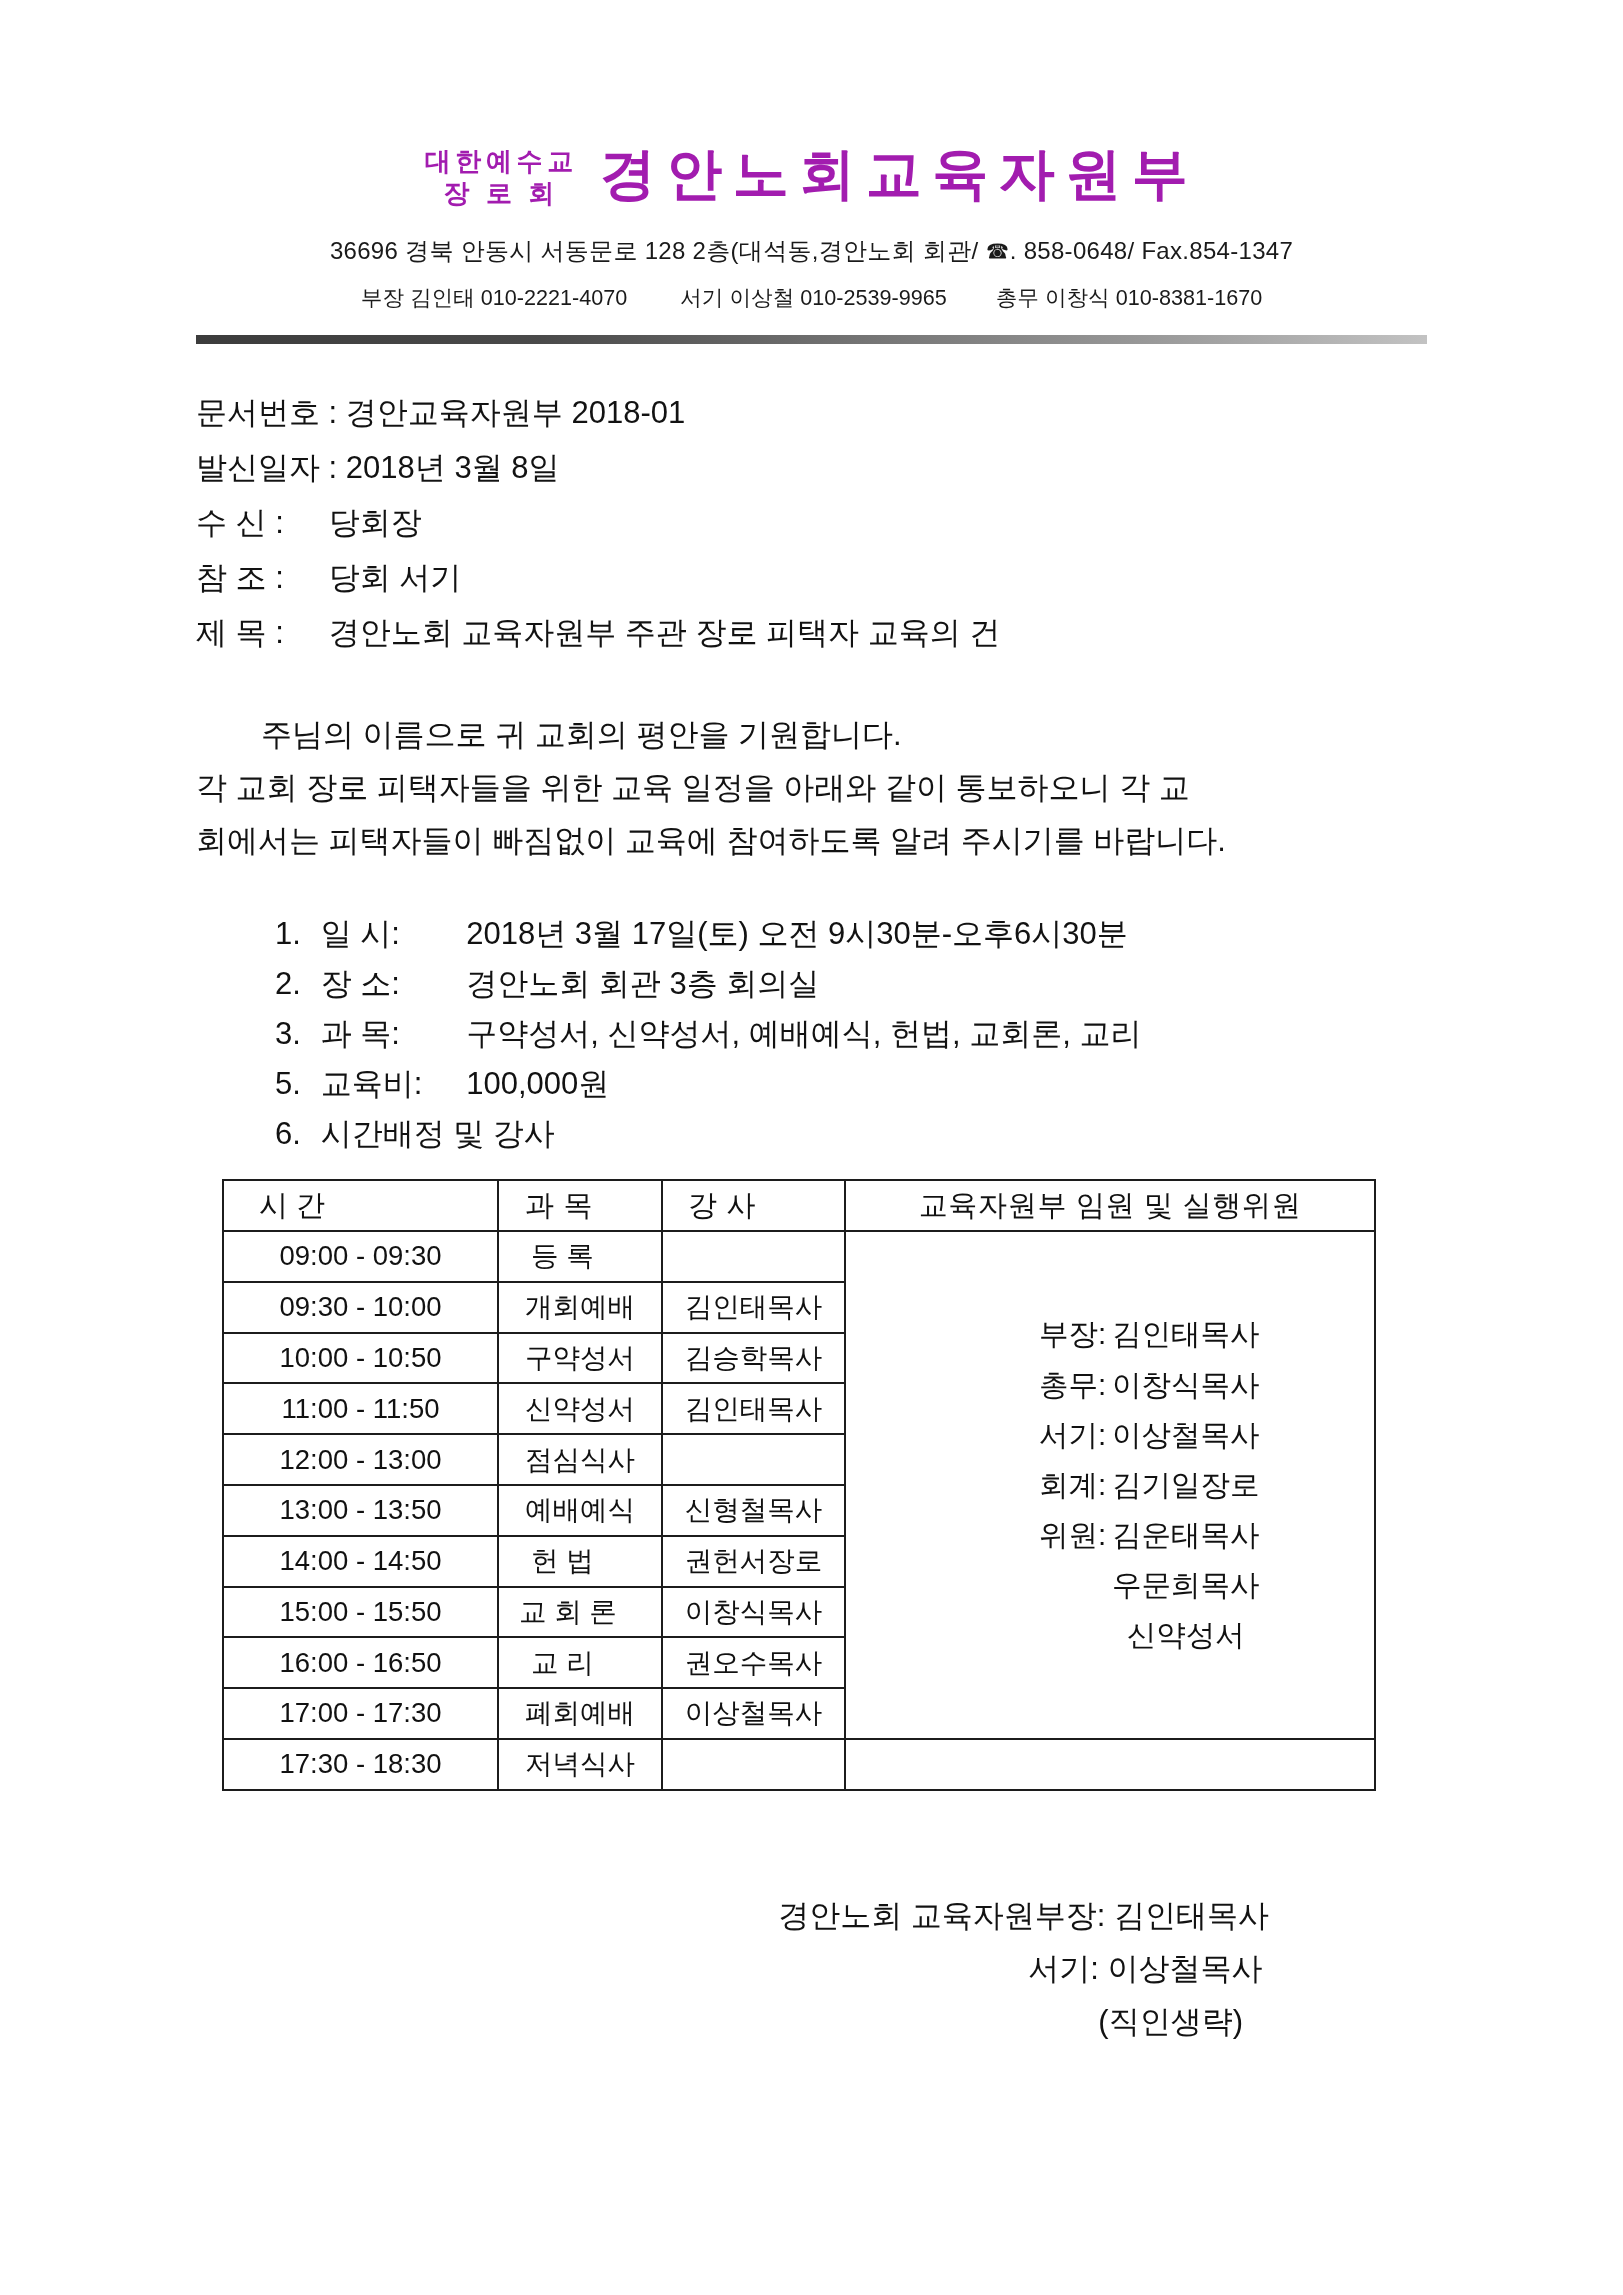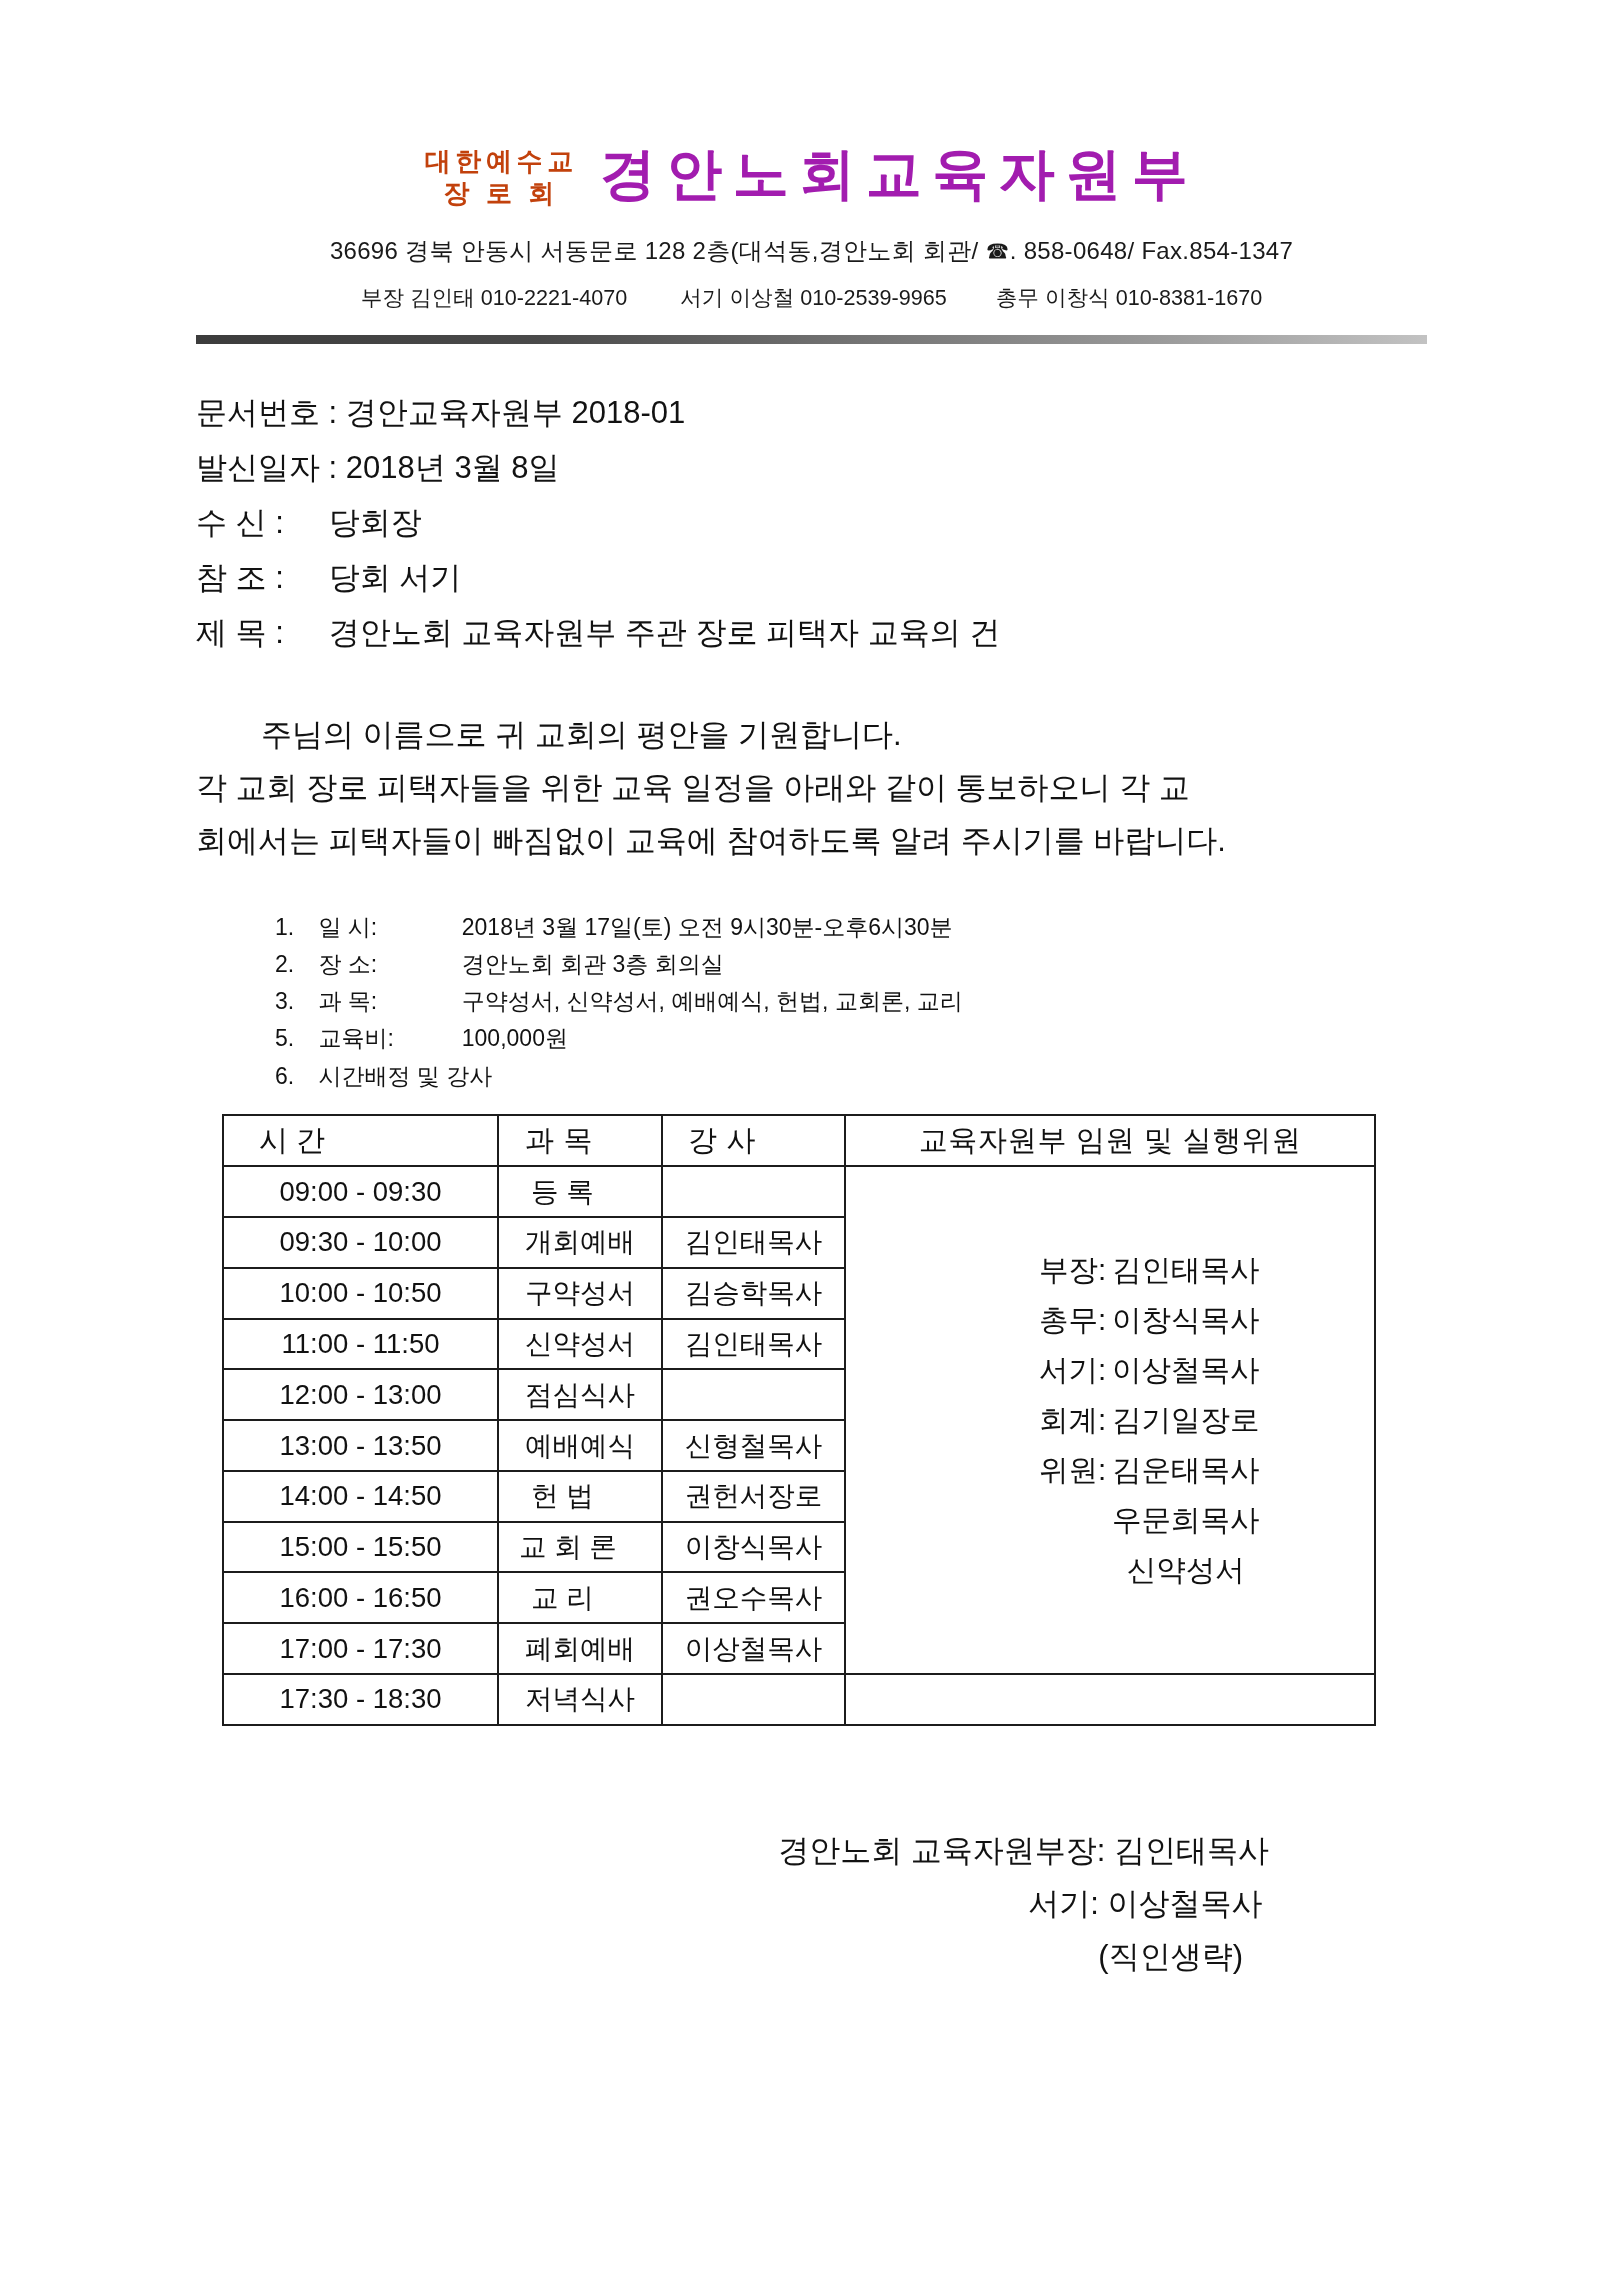--- a/index.html
+++ b/index.html
@@ -34,21 +34,21 @@
     justify-content: center;
     gap: 22px;
   }
   .lh-denom {
     display: flex;
     flex-direction: column;
     font-size: 26px;
     line-height: 1.22;
     font-weight: 700;
     letter-spacing: 4.6px;
-    color: #c2410c;
+    color: #a21caf;
     padding-top: 5.2px;
   }
   .lh-name {
     font-size: 56px;
     font-weight: 700;
     letter-spacing: 10.5px;
     color: #a21caf;
     white-space: nowrap;
   }
   .lh-addr {
@@ -110,21 +110,21 @@
     font-size: 31px;
     letter-spacing: 2.6px;
     color: #111111;
   }
   .arae .sp { display: inline-block; width: 46px; }
 
   
   .items {
     margin-top: 41px;
     padding-left: 79px;
-    font-size: 23px;
+    font-size: 31px;
     line-height: 1.62;
     color: #121212;
   }
   .item { white-space: nowrap; }
   .item .num { display: inline-block; width: 37px; }
   .item .key {
     display: inline-block;
     width: 137px;
   }
 

